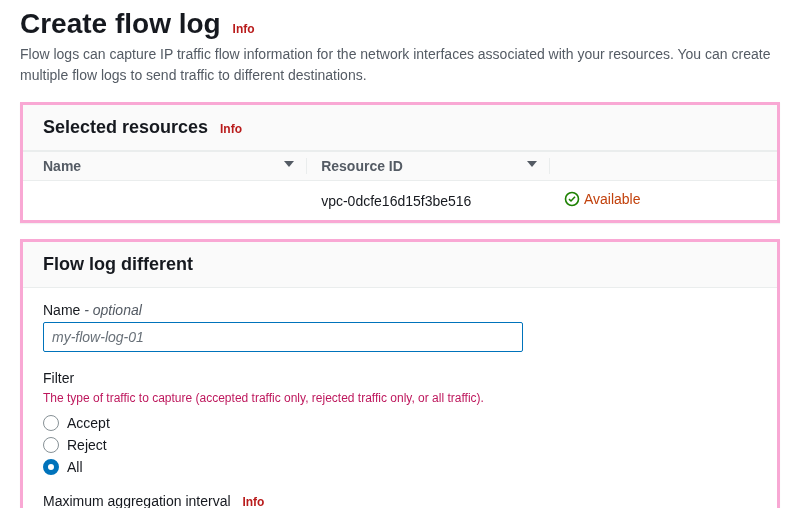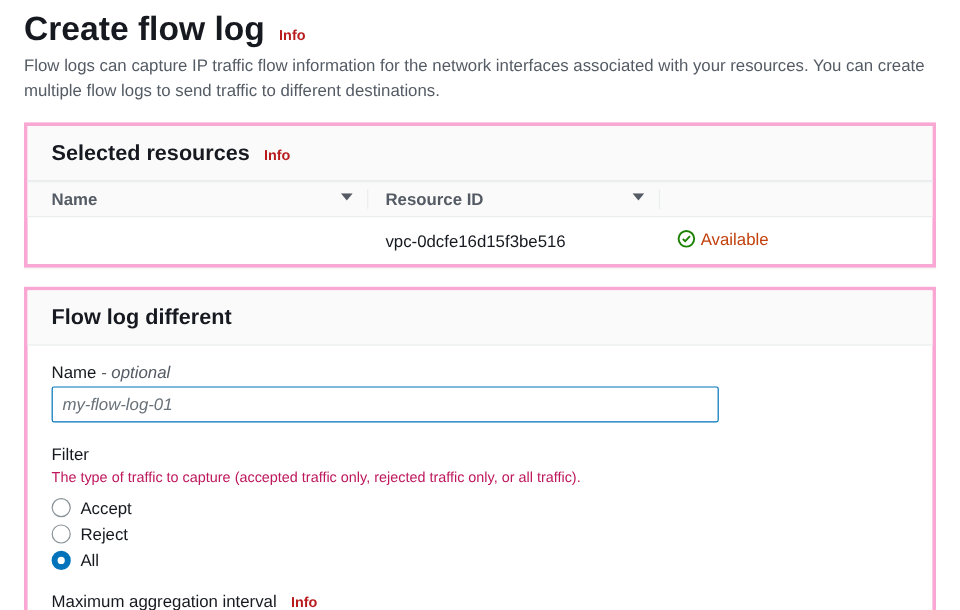--- a/index.html
+++ b/index.html
@@ -84,21 +84,21 @@
       color: #545b64;
     }
     .field-help {
       font-size: 12px;
       color: #be185d;
       margin-top: 2px;
       margin-bottom: 8px;
       line-height: 1.4;
     }
     .text-input {
-      width: 556px;
+      width: 480px;
       max-width: 100%;
       padding: 6px 8px;
       border: 1px solid #0073bb;
       border-radius: 2px;
       font-size: 14px;
       color: #16191f;
       outline: none;
     }
     .text-input::placeholder {
       color: #687078;

